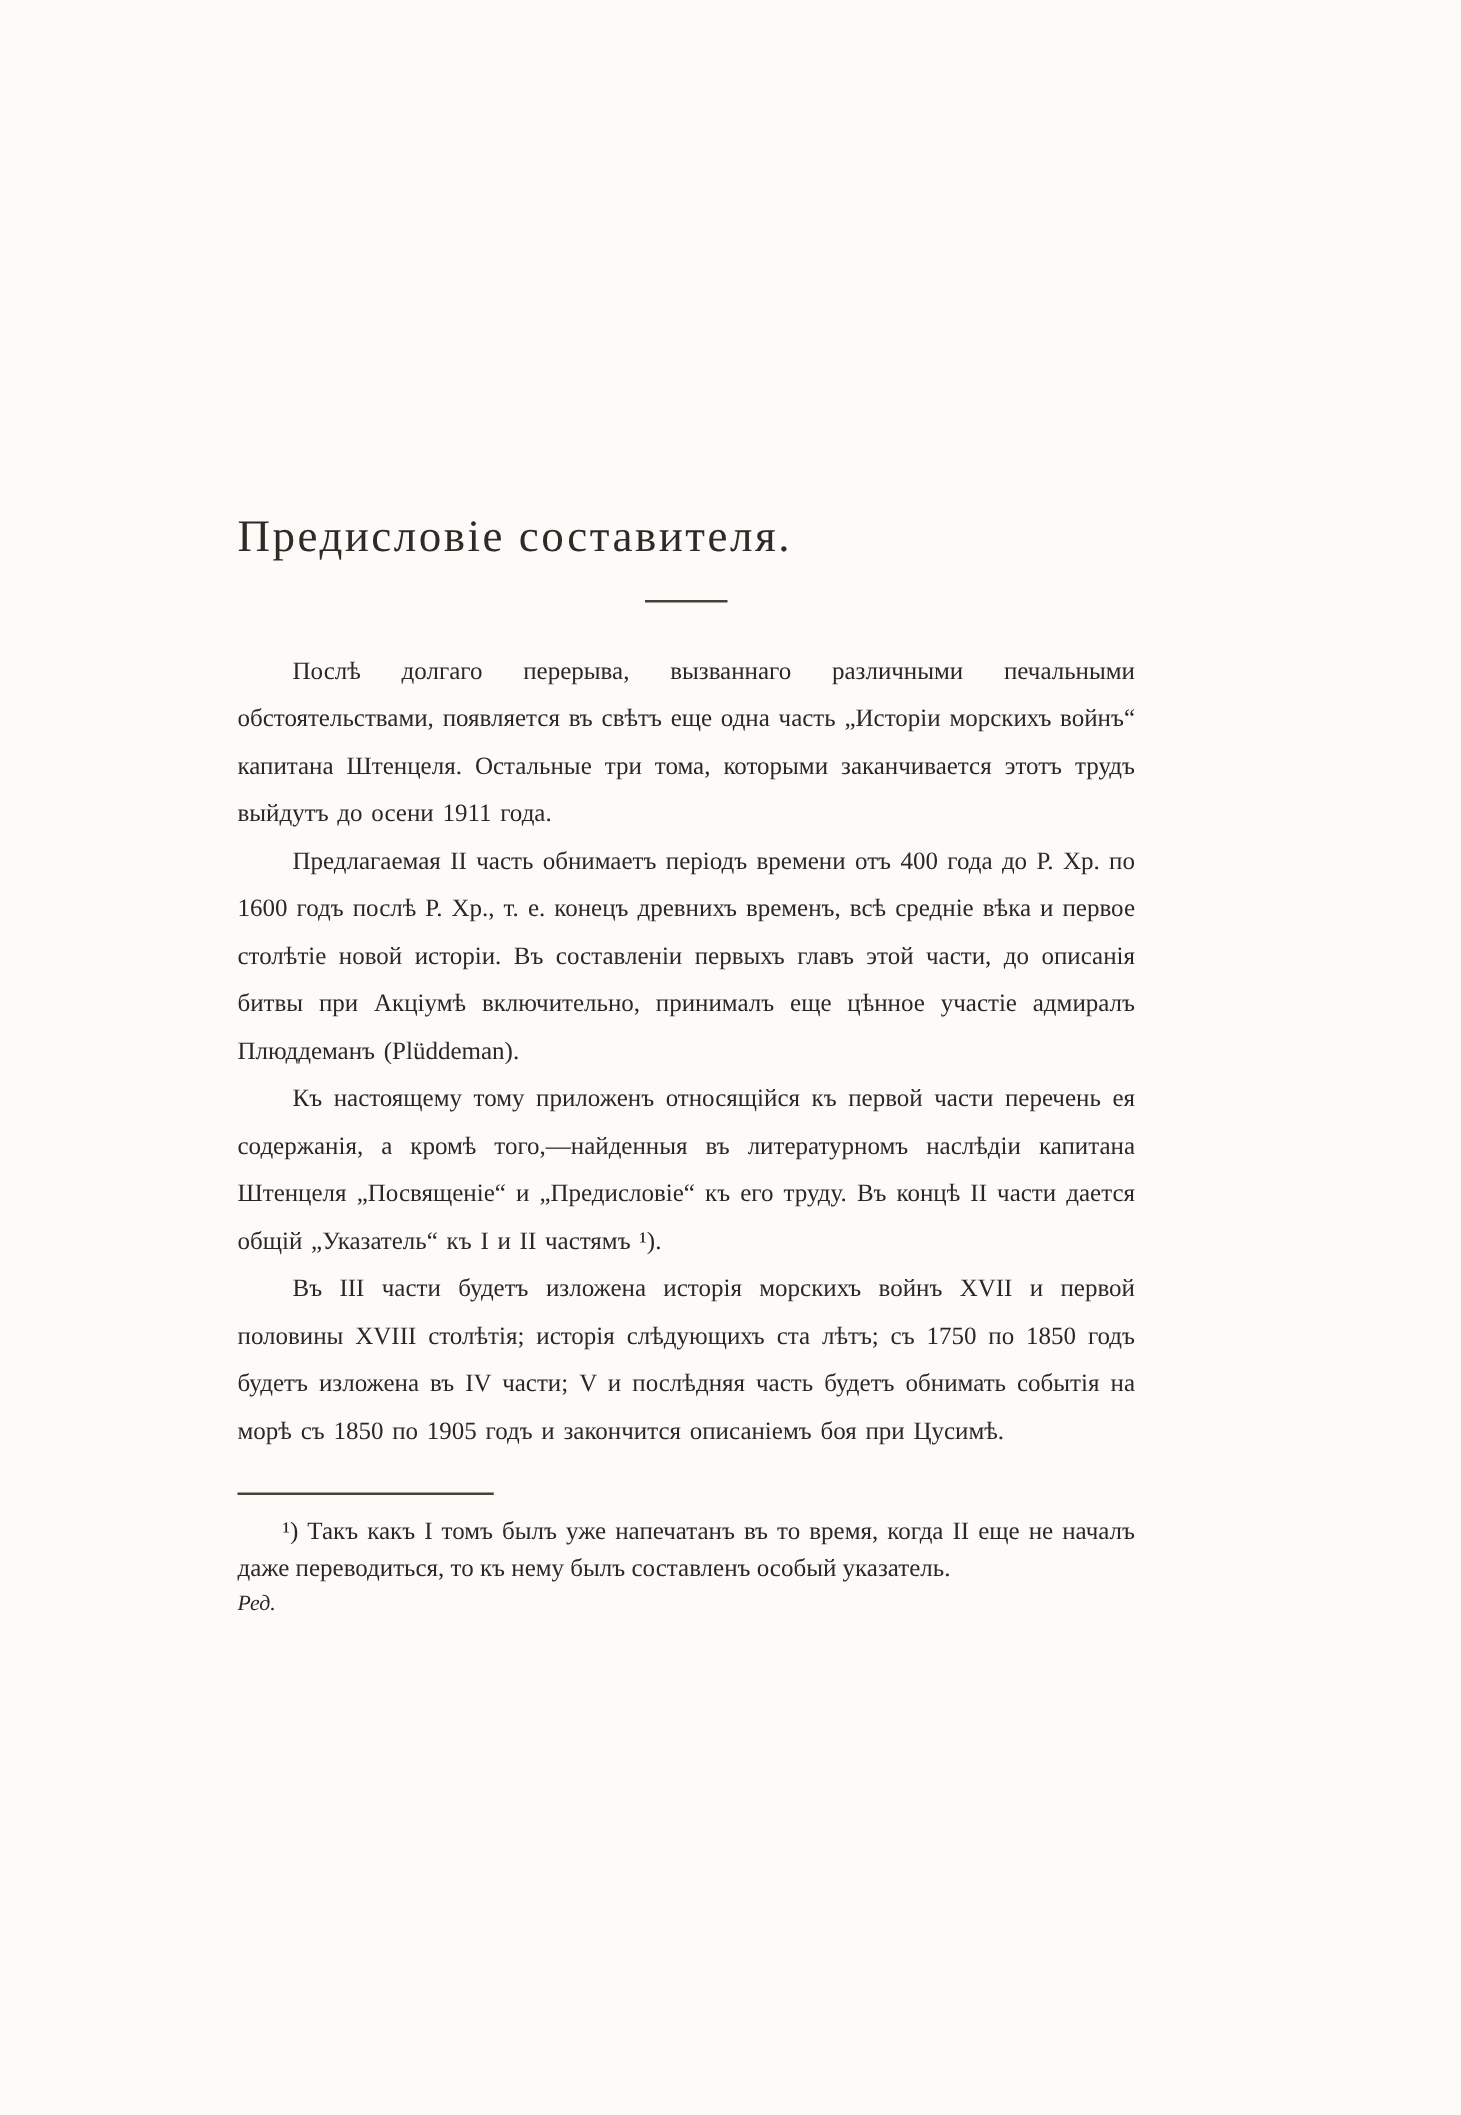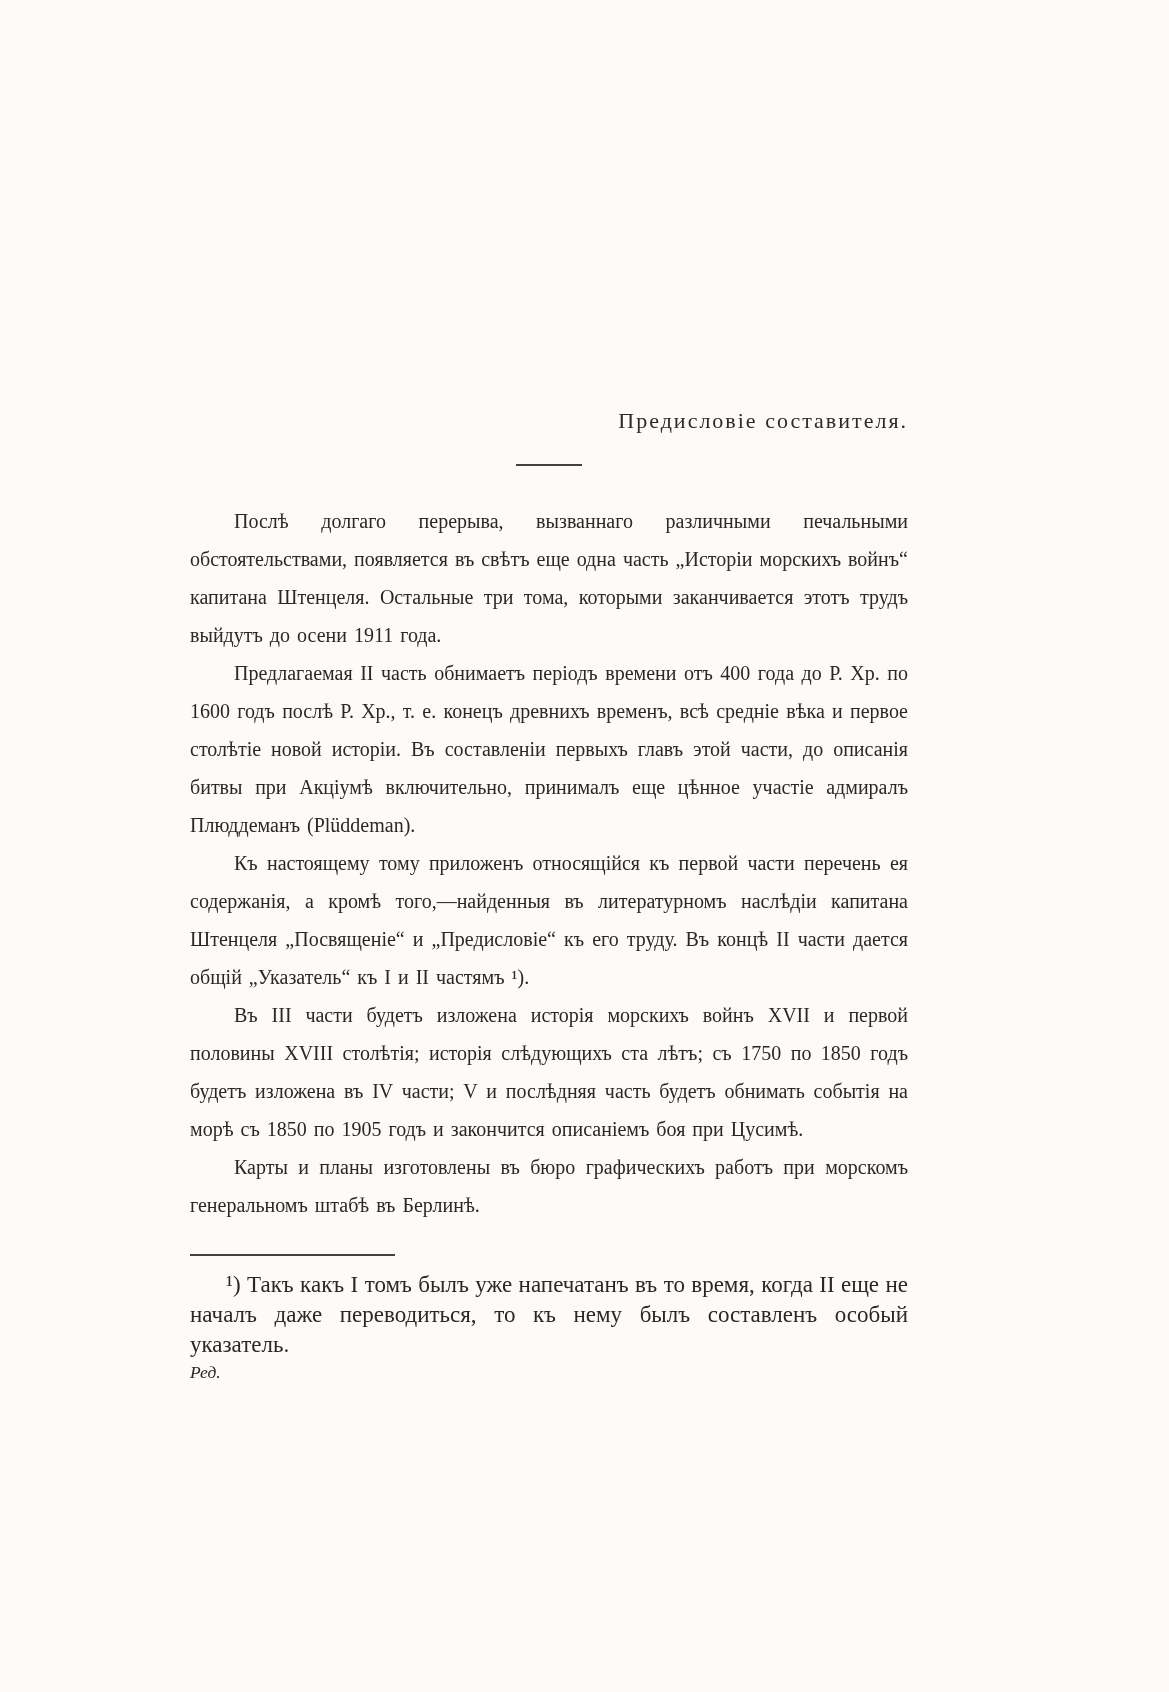--- a/index.html
+++ b/index.html
@@ -17,23 +17,23 @@
     font-family: "Liberation Serif", "DejaVu Serif", serif;
     color: #2b2724;
   }
   .textblock {
     position: absolute;
     left: 190px;
     top: 408px;
     width: 718px;
   }
   .doc-title {
-    font-size: 22px;
+    font-size: 36px;
     font-weight: normal;
-    text-align: right;
+    text-align: left;
     letter-spacing: 2px;
     margin: 0;
     color: #2e2a26;
   }
   .title-divider {
     width: 66px;
     height: 2px;
     background: #45403a;
     margin: 30px auto 36px auto;
   }
@@ -48,21 +48,21 @@
   .footnote {
     margin-top: 30px;
   }
   .footnote-rule {
     width: 205px;
     height: 2px;
     background: #45403a;
     margin: 0 0 14px 0;
   }
   .footnote-text {
-    font-size: 23px;
+    font-size: 20px;
     line-height: 30px;
     text-align: justify;
     text-indent: 36px;
     margin: 0;
   }
   .footnote-sig {
     font-size: 17.5px;
     font-style: italic;
     text-align: left;
     padding-right: 120px;
@@ -81,21 +81,20 @@
 
     <p class="body-para">Послѣ долгаго перерыва, вызваннаго различными печальными обстоятельствами, появляется въ свѣтъ еще одна часть „Исторіи морскихъ войнъ“ капитана Штенцеля. Остальные три тома, которыми заканчивается этотъ трудъ выйдутъ до осени 1911 года.</p>
 
 
     <p class="body-para">Предлагаемая II часть обнимаетъ періодъ времени отъ 400 года до Р. Хр. по 1600 годъ послѣ Р. Хр., т. е. конецъ древнихъ временъ, всѣ средніе вѣка и первое столѣтіе новой исторіи. Въ составленіи первыхъ главъ этой части, до описанія битвы при Акціумѣ включительно, принималъ еще цѣнное участіе адмиралъ Плюддеманъ (Plüddeman).</p>
 
     <p class="body-para">Къ настоящему тому приложенъ относящійся къ первой части перечень ея содержанія, а кромѣ того,—найденныя въ литературномъ наслѣдіи капитана Штенцеля „Посвященіе“ и „Предисловіе“ къ его труду. Въ концѣ II части дается общій „Указатель“ къ I и II частямъ ¹).</p>
 
     <p class="body-para">Въ III части будетъ изложена исторія морскихъ войнъ XVII и первой половины XVIII столѣтія; исторія слѣдующихъ ста лѣтъ; съ 1750 по 1850 годъ будетъ изложена въ IV части; V и послѣдняя часть будетъ обнимать событія на морѣ съ 1850 по 1905 годъ и закончится описаніемъ боя при Цусимѣ.</p>
 
-    <p class="body-para">Карты и планы изготовлены въ бюро графическихъ работъ при морскомъ генеральномъ штабѣ въ Берлинѣ.</p>
 
     <div class="footnote">
       <div class="footnote-rule"></div>
       <p class="footnote-text">¹) Такъ какъ I томъ былъ уже напечатанъ въ то время, когда II еще не началъ даже переводиться, то къ нему былъ составленъ особый указатель.</p>
       <p class="footnote-sig">Ред.</p>
     </div>
 
   </div>
 </div>
 

